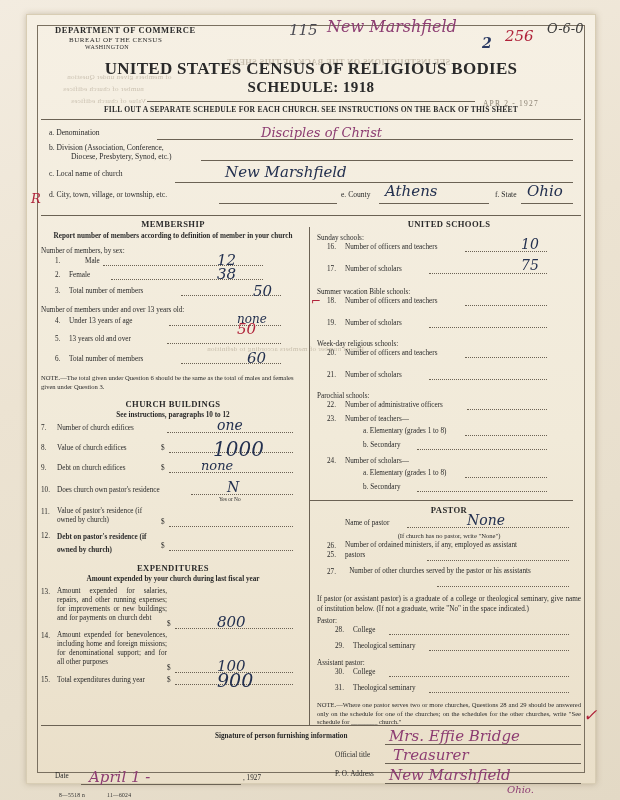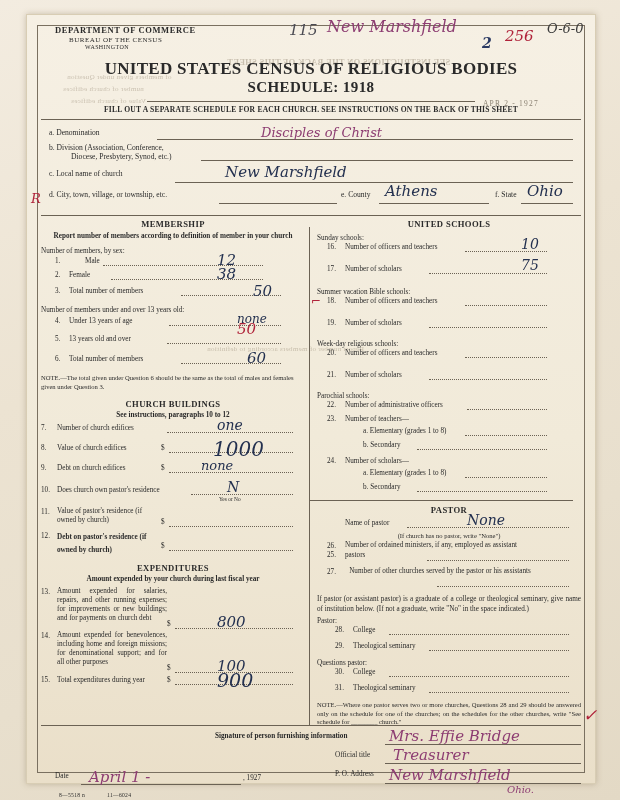--- a/index.html
+++ b/index.html
@@ -390,21 +390,21 @@
           <span class="q" style="position:absolute;left:18px;">28.</span>
           <span class="q" style="position:absolute;left:36px;">College</span>
           <span class="leader" style="position:absolute;left:72px;right:12px;top:9px;"></span>
         </div>
         <div style="position:relative;height:18px;">
           <span class="q" style="position:absolute;left:18px;">29.</span>
           <span class="q" style="position:absolute;left:36px;">Theological seminary</span>
           <span class="leader" style="position:absolute;left:112px;right:12px;top:9px;"></span>
         </div>
 
-        <div class="small">Questions pastor:</div>
+        <div class="small">Assistant pastor:</div>
         <div style="position:relative;height:16px;">
           <span class="q" style="position:absolute;left:18px;">30.</span>
           <span class="q" style="position:absolute;left:36px;">College</span>
           <span class="leader" style="position:absolute;left:72px;right:12px;top:9px;"></span>
         </div>
         <div style="position:relative;height:18px;">
           <span class="q" style="position:absolute;left:18px;">31.</span>
           <span class="q" style="position:absolute;left:36px;">Theological seminary</span>
           <span class="leader" style="position:absolute;left:112px;right:12px;top:9px;"></span>
         </div>

